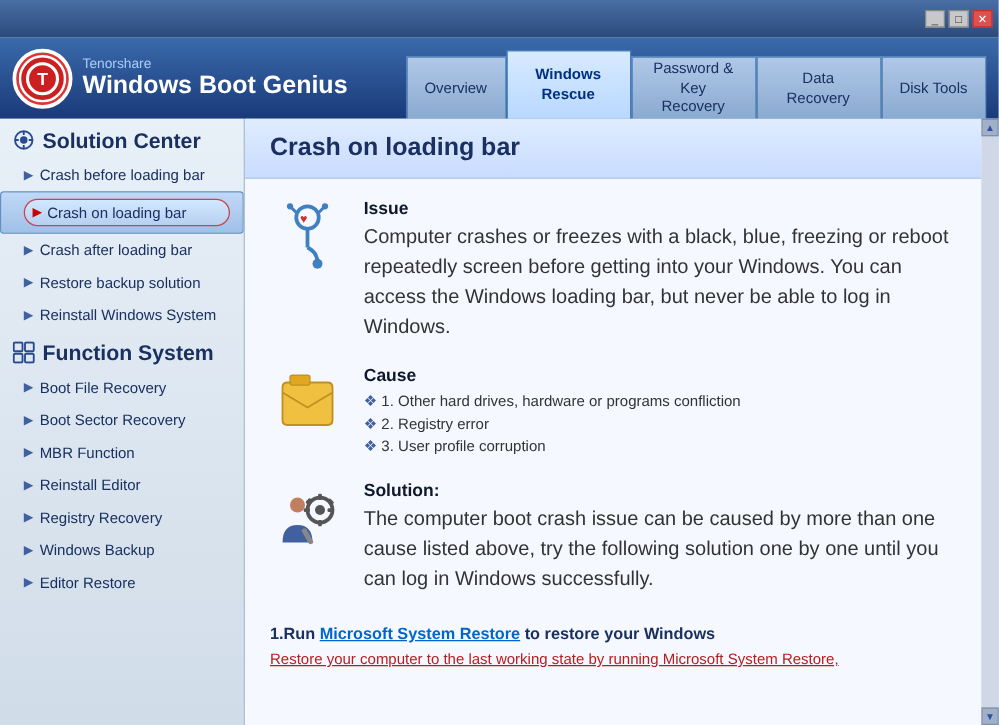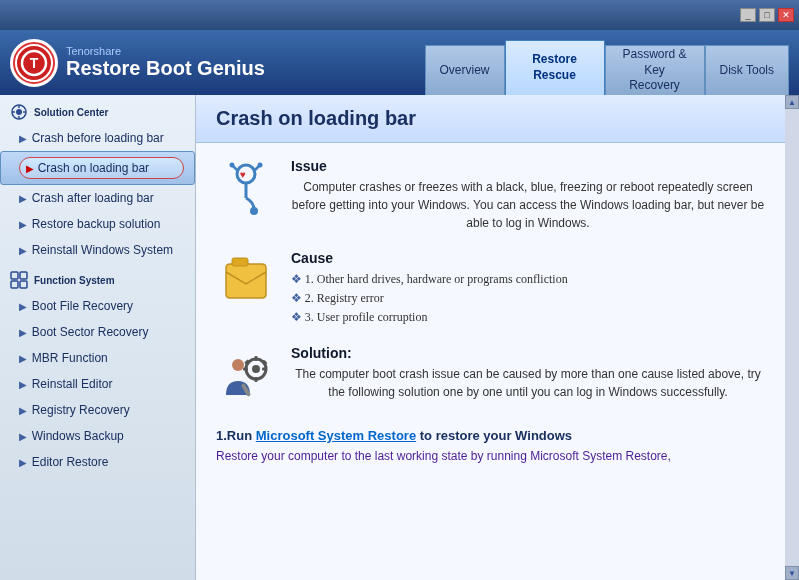--- a/index.html
+++ b/index.html
@@ -96,25 +96,24 @@
     
     .sidebar {
       width: 196px;
       background: linear-gradient(to bottom, #e8f0f8, #d0dce8);
       border-right: 1px solid #b0c0d0;
       overflow-y: auto;
       flex-shrink: 0;
     }
     .sidebar-section-header {
       display: flex;
-      align-items: center;
       gap: 6px;
       padding: 8px 10px 4px;
       font-weight: bold;
-      font-size: 10px;
+      font-size: 17px;
       color: #1a3060;
     }
     .sidebar-section-icon {
       width: 18px; height: 18px;
       display: flex; align-items: center; justify-content: center;
       font-size: 14px;
     }
     .sidebar-item {
       padding: 5px 10px 5px 18px;
       font-size: 12px;
@@ -172,52 +171,51 @@
       font-size: 36px;
     }
     .info-text { flex: 1; }
     .info-title {
       font-weight: bold;
       font-size: 14px;
       color: #0f172a;
       margin-bottom: 4px;
     }
     .info-desc {
-      font-size: 12px;
+      font-size: 16px;
       color: #333;
       line-height: 1.5;
-      text-align: center;
     }
     .cause-list {
       list-style: none;
       margin-top: 4px;
     }
     .cause-list li {
       font-size: 12px;
       color: #333;
       padding: 2px 0;
-      font-family: Liberation Serif, serif;
     }
     .cause-list li::before {
       content: "❖ ";
       color: #4060a0;
     }
 
     .run-section {
       margin-top: 23px;
       font-size: 13px;
       color: #1a3060;
       font-weight: bold;
     }
     .run-section .run-desc {
       font-weight: normal;
-      color: #4c1d95;
+      color: #b91c1c;
       font-size: 12px;
       margin-top: 4px;
       line-height: 1.5;
+      text-decoration: underline;
     }
     .link-text {
       color: #0066cc;
       text-decoration: underline;
       cursor: pointer;
     }
 
     
     .content-area::-webkit-scrollbar { width: 14px; }
     .content-area::-webkit-scrollbar-track { background: #d0d8e8; }
@@ -269,27 +267,28 @@
   <div class="logo-area">
     <div class="logo-icon">
       <svg width="38" height="38" viewBox="0 0 38 38">
         <circle cx="19" cy="19" r="18" fill="#cc2020" stroke="white" stroke-width="2"></circle>
         <circle cx="19" cy="19" r="12" fill="none" stroke="white" stroke-width="2.5"></circle>
         <text x="19" y="24" text-anchor="middle" fill="white" font-size="14" font-weight="bold">T</text>
       </svg>
     </div>
     <div class="logo-text">
       <span class="company">Tenorshare</span>
-      <span class="product">Restore Boot Genius</span>
+      <span class="product">Windows Boot Genius</span>
     </div>
   </div>
   <div class="nav-tabs">
     <div class="nav-tab">Overview</div>
-    <div class="nav-tab active">Restore Rescue</div>
+    <div class="nav-tab active">Windows Rescue</div>
     <div class="nav-tab">Password &amp; Key Recovery</div>
+    <div class="nav-tab">Data Recovery</div>
     <div class="nav-tab">Disk Tools</div>
   </div>
 </div>
 
 <div class="main-layout">
 
   <div class="sidebar">
 
     <div class="sidebar-section-header">
       <span class="sidebar-section-icon">

